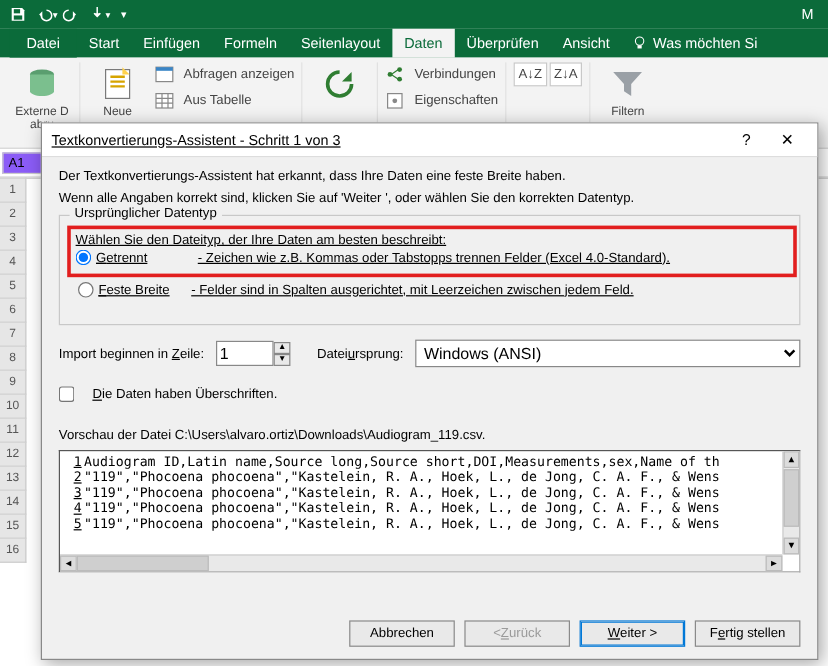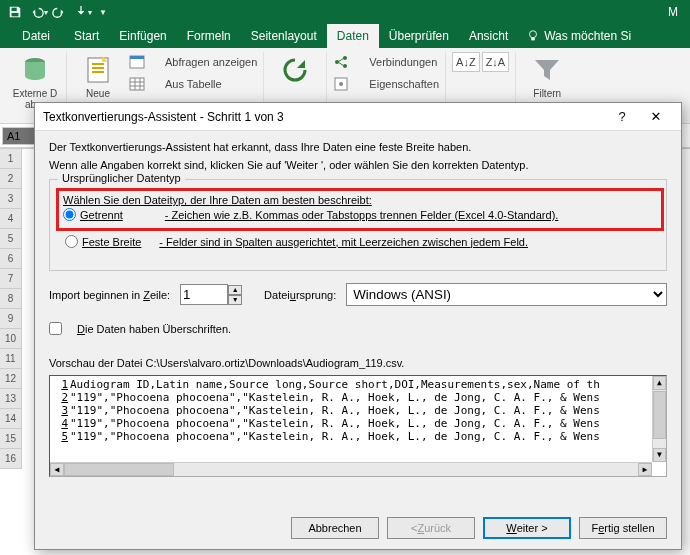--- a/index.html
+++ b/index.html
@@ -18,39 +18,39 @@
   .ribbon-tab.file { background: #0b6b3a; color: #fff; font-weight: normal; padding: 0 14px; }
   .tell-me { display: flex; align-items: center; margin-left: 8px; color: #fff; font-size: 12px; }
   .tell-me svg { width: 14px; height: 14px; margin-right: 4px; }
 
   
   .ribbon { height: 76px; background: #f3f3f3; border-bottom: 1px solid #d4d4d4; display: flex; padding: 4px 4px 0 4px; }
   .ribbon-group { display: flex; flex-direction: column; padding: 0 6px; border-right: 1px solid #e1e1e1; }
   .ribbon-big { display: flex; flex-direction: column; align-items: center; width: 50px; text-align: center; font-size: 10px; color: #444; }
   .ribbon-big .icon { width: 32px; height: 32px; margin: 2px 0; }
   .ribbon-small-col { display: flex; flex-direction: column; gap: 2px; }
-  .ribbon-small { display: flex; align-items: center; gap: 20px; font-size: 11px; color: #444; height: 20px; }
+  .ribbon-small { display: flex; align-items: center; gap: 8px; font-size: 11px; color: #444; height: 20px; }
   .ribbon-small .icon { width: 16px; height: 16px; }
 
   
   .namebar { height: 24px; display: flex; align-items: center; border-bottom: 1px solid #d4d4d4; }
-  .namebox { width: 40px; border: 1px solid #ccc; padding: 2px 4px; margin: 2px; background: #737373; font-size: 11px;}
+  .namebox { width: 40px; border: 1px solid #ccc; padding: 2px 4px; margin: 2px; background: #8b5cf6; font-size: 11px;}
   .nb-sep { width: 14px; color: #999; text-align: center; }
 
   
   .grid { position: absolute; top: 148px; left: 0; bottom: 0; right: 0; }
   .col-headers { display: flex; background: #e6e6e6; border-bottom: 1px solid #ccc; height:0; }
   .row { display: flex; height: 20px; }
   .row-hdr { width: 22px; background: #e6e6e6; border-right: 1px solid #ccc; border-bottom: 1px solid #ccc; text-align: center; font-size: 10px; color: #555; display:flex; align-items:center; justify-content:center; }
   .corner { width: 22px; height: 0; background: #e6e6e6; border-right: 1px solid #ccc; border-bottom: 1px solid #ccc;}
 
   
   .dialog { position: absolute; left: 34px; top: 102px; width: 648px; height: 448px; background: #f0f0f0; border: 1px solid #888; box-shadow: 3px 3px 14px rgba(0,0,0,0.35); font-size: 11px; color: #000; }
   .dlg-title { height: 28px; display: flex; align-items: center; padding: 0 8px; background: #fff; border-bottom: 1px solid #ddd; }
-  .dlg-title-text { font-size: 12px; }
+  .dlg-title-text { font-size: 12px; text-decoration: underline; }
   .dlg-title-spacer { flex: 1; }
   .dlg-hc { width: 34px; height: 28px; display: flex; align-items: center; justify-content: center; font-size: 13px; }
   .dlg-body { padding: 10px 14px 6px 14px; }
   .dlg-body p { margin-bottom: 6px; }
   .groupbox { border: 1px solid #c8c8c8; margin-top: 8px; padding: 6px 4px 20px 8px; position: relative; text-decoration: underline; }
   .groupbox-legend { position: absolute; top: -8px; left: 8px; background: #f0f0f0; padding: 0 4px; }
   .highlight { border: 3px solid #e21e1e; margin: 2px -2px 2px -2px; padding: 3px 4px 5px 4px; }
   .radio-row { display: flex; align-items: center; gap: 4px; padding: 2px 0; }
   .radio-row .desc { margin-left: 6px; }
   .opts-row { display: flex; align-items: center; gap: 10px; margin-top: 12px; }

